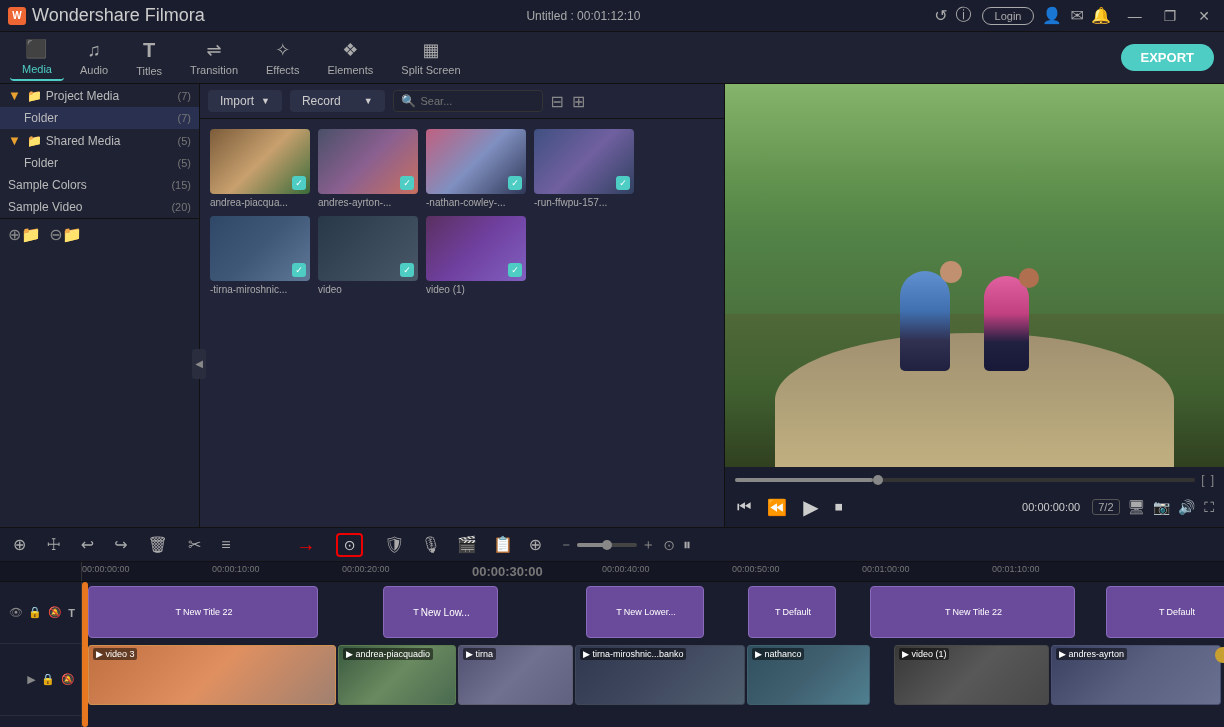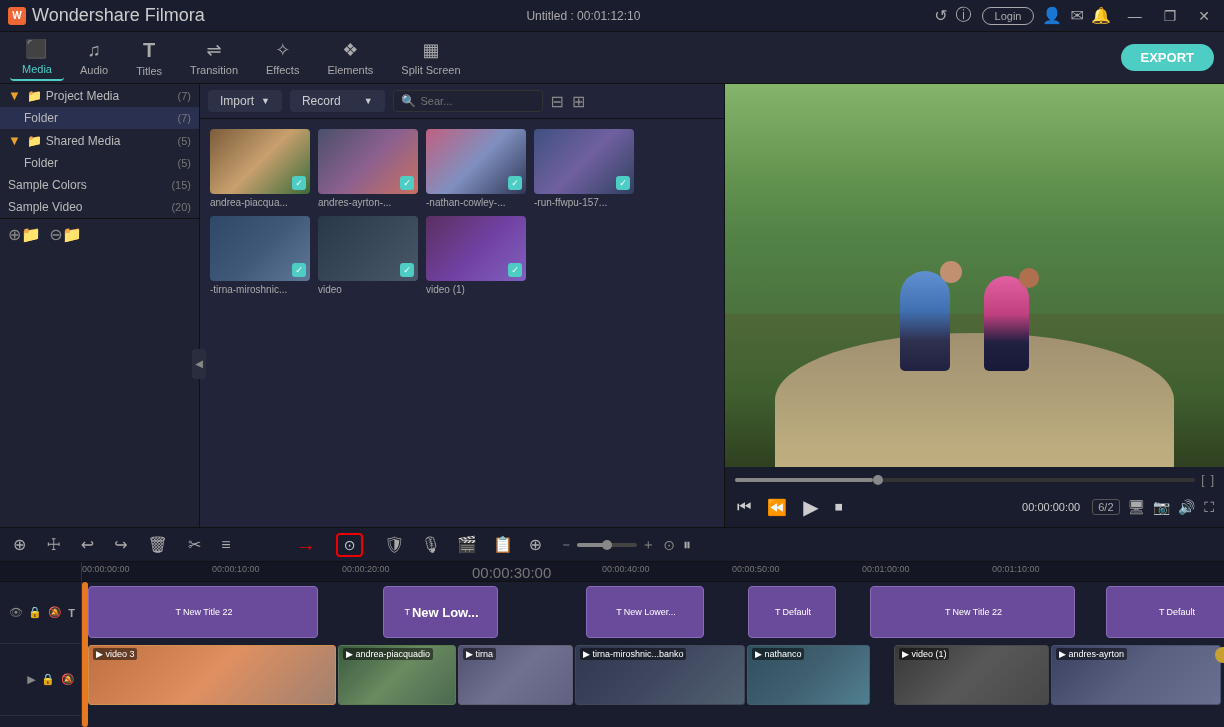--- a/index.html
+++ b/index.html
@@ -291,21 +291,21 @@
         <span style="color:#888;font-size:12px;">[</span>
         <span style="color:#888;font-size:12px;">]</span>
       </div>
       <div class="preview-btn-row">
         <button class="prev-btn">⏮</button>
         <button class="prev-btn">⏪</button>
         <button class="prev-btn" style="font-size:20px;">▶</button>
         <button class="prev-btn">⏹</button>
         <span class="time-display">00:00:00:00</span>
         <div class="preview-icons">
-          <span style="border:1px solid #555;padding:1px 5px;border-radius:3px;font-size:11px;cursor:pointer;">6/2</span>
+          <span style="border:1px solid #555;padding:1px 5px;border-radius:3px;font-size:11px;cursor:pointer;">7/2</span>
           <span>🖥</span>
           <span>📷</span>
           <span>🔊</span>
           <span>⛶</span>
         </div>
       </div>
     </div>
   </div>
 </div>
 
@@ -347,21 +347,21 @@
     </div>
   </div>
 
   <div style="display:flex;height:20px;background:#141624;border-bottom:1px solid #111;">
     <div style="width:82px;border-right:1px solid #333;"></div>
     <div style="flex:1;position:relative;overflow:hidden;">
 
       <span style="position:absolute;left:0px;color:#777;font-size:9px;top:2px;">00:00:00:00</span>
       <span style="position:absolute;left:130px;color:#777;font-size:9px;top:2px;">00:00:10:00</span>
       <span style="position:absolute;left:260px;color:#777;font-size:9px;top:2px;">00:00:20:00</span>
-      <span style="position:absolute;left:390px;color:#777;font-size:15px;top:2px;">00:00:30:00</span>
+      <span style="position:absolute;left:390px;color:#777;font-size:13px;top:2px;font-weight:bold;">00:00:30:00</span>
       <span style="position:absolute;left:520px;color:#777;font-size:9px;top:2px;">00:00:40:00</span>
       <span style="position:absolute;left:650px;color:#777;font-size:9px;top:2px;">00:00:50:00</span>
       <span style="position:absolute;left:780px;color:#777;font-size:9px;top:2px;">00:01:00:00</span>
       <span style="position:absolute;left:910px;color:#777;font-size:9px;top:2px;">00:01:10:00</span>
     </div>
   </div>
 
   <div class="timeline-tracks">
 
     <div class="track-labels">
@@ -385,21 +385,21 @@
       <div class="orange-bar"></div>
 
       <div style="position:absolute;top:4px;left:6px;right:0;height:54px;">
 
         <div class="title-clip clip-purple" style="left:0px;width:230px;top:0;">
           <span style="color:#fff;font-size:9px;padding:2px;">T</span>
           <span style="color:#fff;font-size:9px;">New Title 22</span>
         </div>
         <div class="title-clip clip-purple" style="left:295px;width:115px;top:0;">
           <span style="color:#fff;font-size:9px;padding:2px;">T</span>
-          <span style="color:#fff;font-size:13px;font-weight:bold;">New Low...</span>
+          <span style="color:#fff;font-size:10px;">New Low...</span>
         </div>
         <div class="title-clip clip-purple" style="left:498px;width:118px;top:0;">
           <span style="color:#fff;font-size:9px;padding:2px;">T</span>
           <span style="color:#fff;font-size:9px;">New Lower...</span>
         </div>
         <div class="title-clip clip-purple" style="left:660px;width:88px;top:0;">
           <span style="color:#fff;font-size:9px;padding:2px;">T</span>
           <span style="color:#fff;font-size:9px;">Default</span>
         </div>
         <div class="title-clip clip-purple" style="left:782px;width:205px;top:0;">

